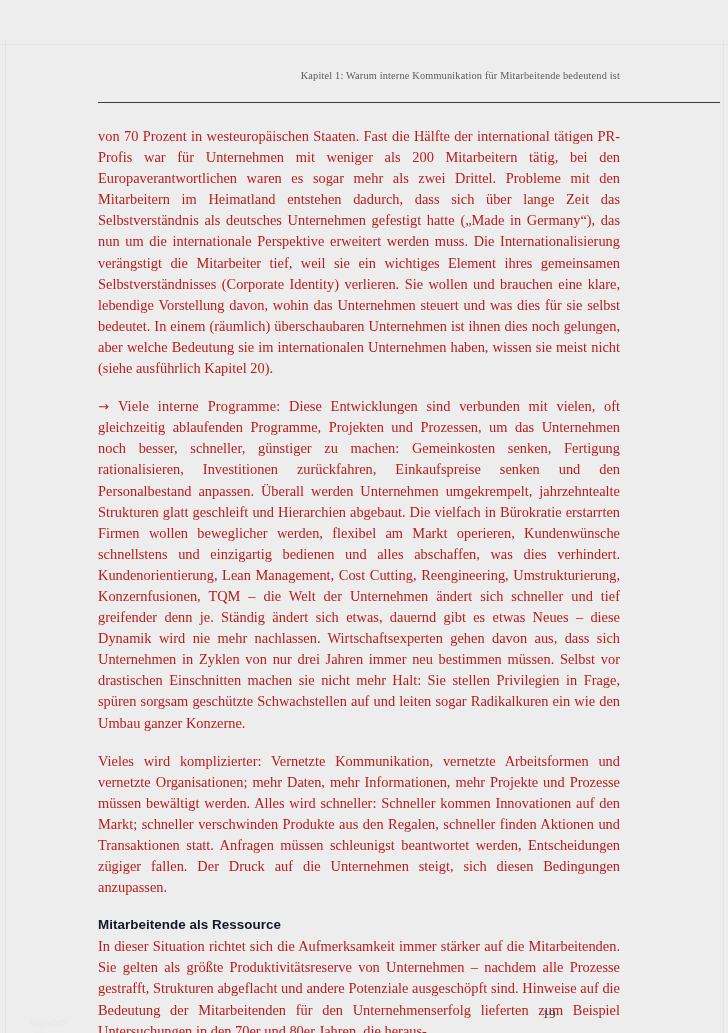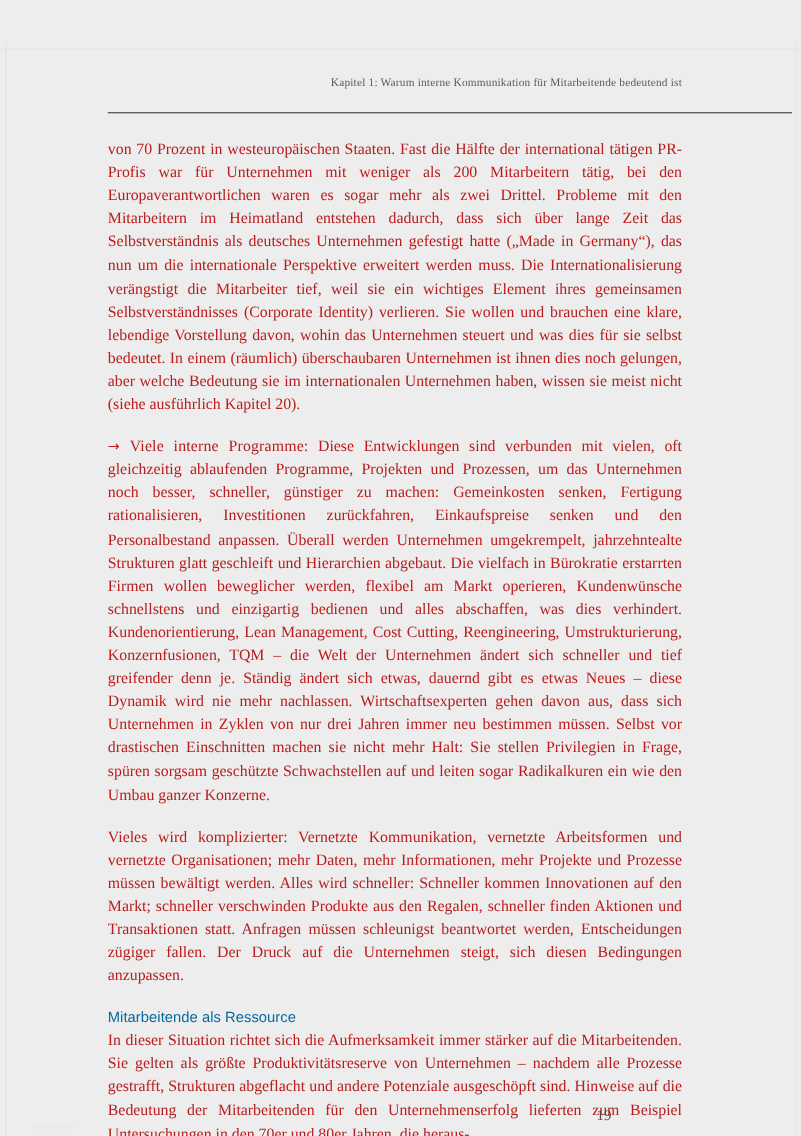--- a/index.html
+++ b/index.html
@@ -102,23 +102,23 @@
   }
   .lead-bold {
     font-weight: normal;
     letter-spacing: 0.15px;
   }
 
   h2.sub-heading {
     margin: 0 0 1px 0;
     font-family: "Liberation Sans", "DejaVu Sans", sans-serif;
     font-size: 13.4px;
-    font-weight: normal;
+    font-weight: bold;
     line-height: 20px;
-    color: #0369a1;
+    color: #0f172a;
     letter-spacing: 0.05px;
   }
 
   
   .page-number {
     position: absolute;
     left: 499px;
     top: 966px;
     width: 100px;
     text-align: center;

